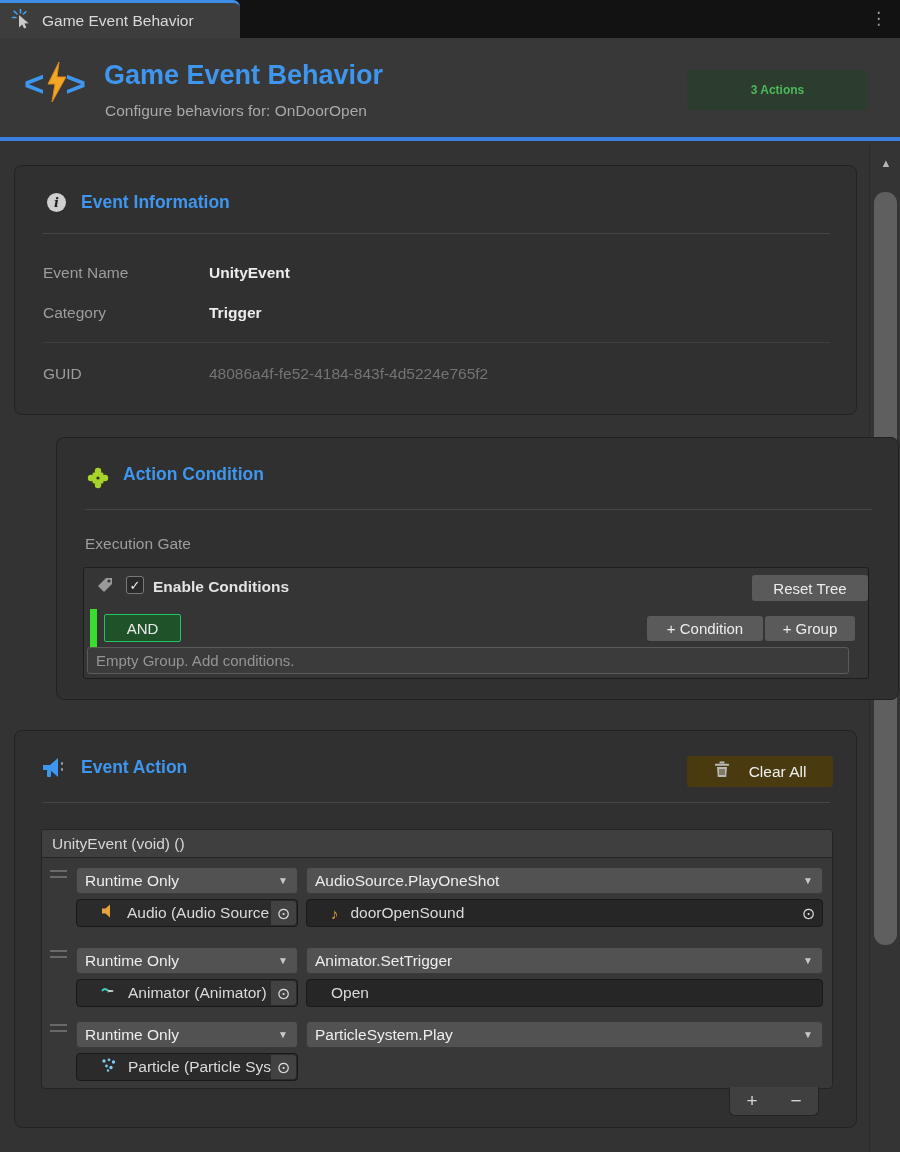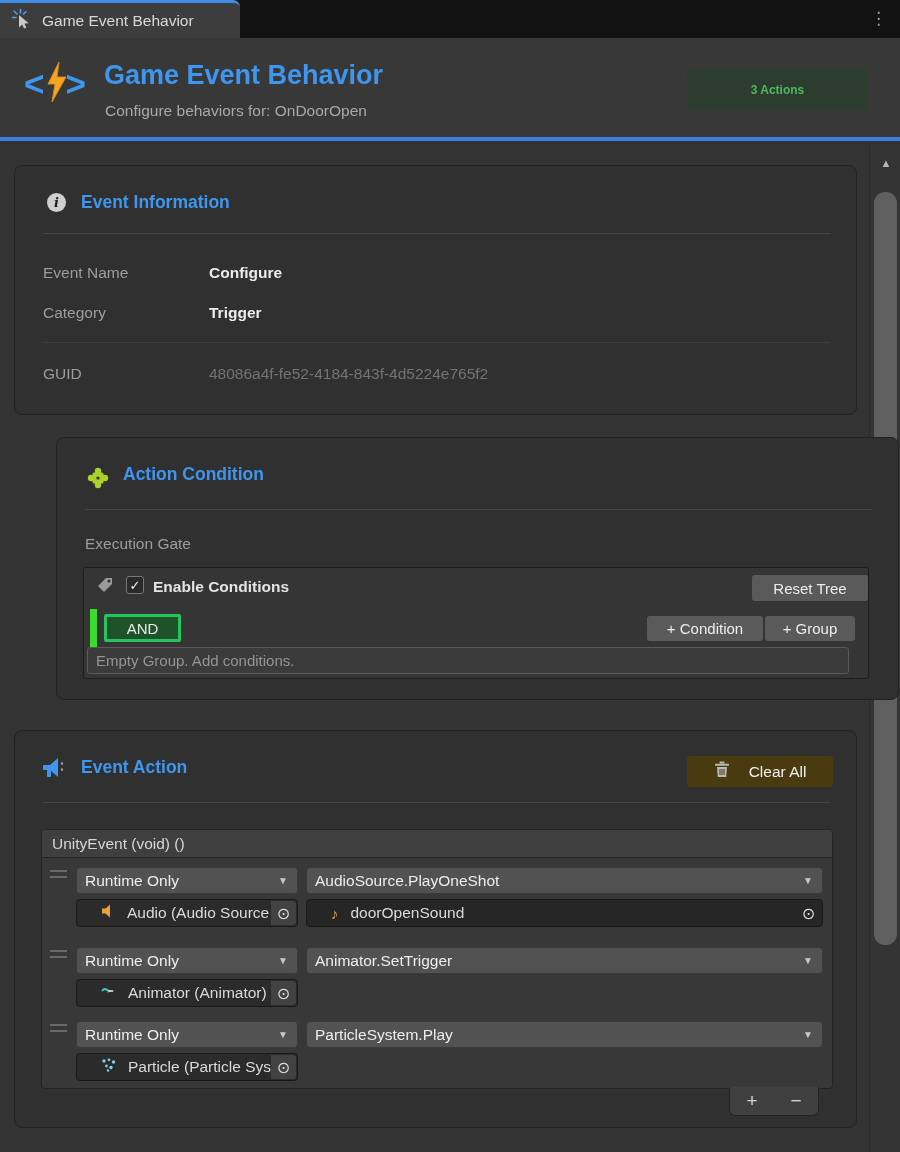--- a/index.html
+++ b/index.html
@@ -56,21 +56,21 @@
               border:1px solid #787878; border-radius:3px; color:#efefef; font-size:13px;
               display:flex; align-items:center; justify-content:center; cursor:default; }
   .en-label { position:absolute; left:69px; top:10px; font-size:15.5px; font-weight:bold; color:#e3e3e3; }
   .btn { position:absolute; background:#5a5a5a; border-radius:3px; color:#ededed; font-size:15px;
          display:flex; align-items:center; justify-content:center; cursor:default; }
   .reset-btn { left:668px; top:7px; width:116px; height:26px; }
   .addc-btn  { left:563px; top:48px; width:116px; height:25px; }
   .addg-btn  { left:681px; top:48px; width:90px;  height:25px; }
   .group-bar { position:absolute; left:6px; top:41px; width:7px; height:65px; background:#39dd2d; }
   .and-chip  { position:absolute; left:20px; top:46px; width:77px; height:28px; background:#20522a;
-               border:3px solid #22c55e; border-radius:2px; color:#e9e9e9; font-size:15px;
+               border:1px solid #22c55e; border-radius:2px; color:#e9e9e9; font-size:15px;
                display:flex; align-items:center; justify-content:center; cursor:default; }
   .empty-fld { position:absolute; left:3px; top:79px; width:762px; height:27px; background:#3b3b3b;
                border:1px solid #5a5a5a; border-radius:3px; color:#949494; font-size:15px;
                line-height:25px; padding-left:8px; white-space:nowrap; overflow:hidden; }
 
   
   .clear-btn { position:absolute; left:672px; top:25px; width:146px; height:31px; background:#4a3a0f;
                border-radius:3px; display:flex; align-items:center; justify-content:center; gap:19px;
                color:#f0f0f0; font-size:15.5px; cursor:default; }
   .uelist { position:absolute; left:26px; top:98px; width:792px; height:260px; background:#383838;
@@ -143,21 +143,21 @@
     <div class="sb-up">▲</div>
     <div class="sb-thumb"></div>
   </div>
 
   <div class="card card1">
     <div class="info-circle">i</div>
     <div class="sec-title">Event Information</div>
     <div class="divider" style="top:67px;"></div>
 
     <div class="f-label" style="top:98px;">Event Name</div>
-    <div class="f-value" style="top:98px;">Configure</div>
+    <div class="f-value" style="top:98px;">UnityEvent</div>
 
     <div class="f-label" style="top:138px;">Category</div>
     <div class="f-value" style="top:138px;">Trigger</div>
 
     <div class="subdiv" style="top:176px;"></div>
 
     <div class="f-label" style="top:199px;">GUID</div>
     <div class="f-guid" style="top:199px;">48086a4f-fe52-4184-843f-4d5224e765f2</div>
   </div>
 
@@ -279,20 +279,23 @@
               <path d="M1,7 Q4,3 7,7" stroke="#35d0c0" stroke-width="2" fill="none"></path>
               <polygon points="6,5.5 13.5,7 6,8.5 8,7" fill="#cfcfcf"></polygon>
               <line x1="7" y1="7" x2="12" y2="7" stroke="#cfcfcf" stroke-width="1.6"></line>
             </svg>
           </span>
           <span>Animator (Animator)</span>
           <span class="picker-zone">
               <span class="picker-glyph">⊙</span>
             </span>
         </div>
+        <div class="fld fld-arg">
+          <span>Open</span>
+        </div>
       </div>
 
       <div class="uerow" style="top:184px;">
         <div class="handle">
             <div></div>
             <div></div>
           </div>
         <div class="dd dd-mode">
           <span>Runtime Only</span>
           <span class="caret">▼</span>

